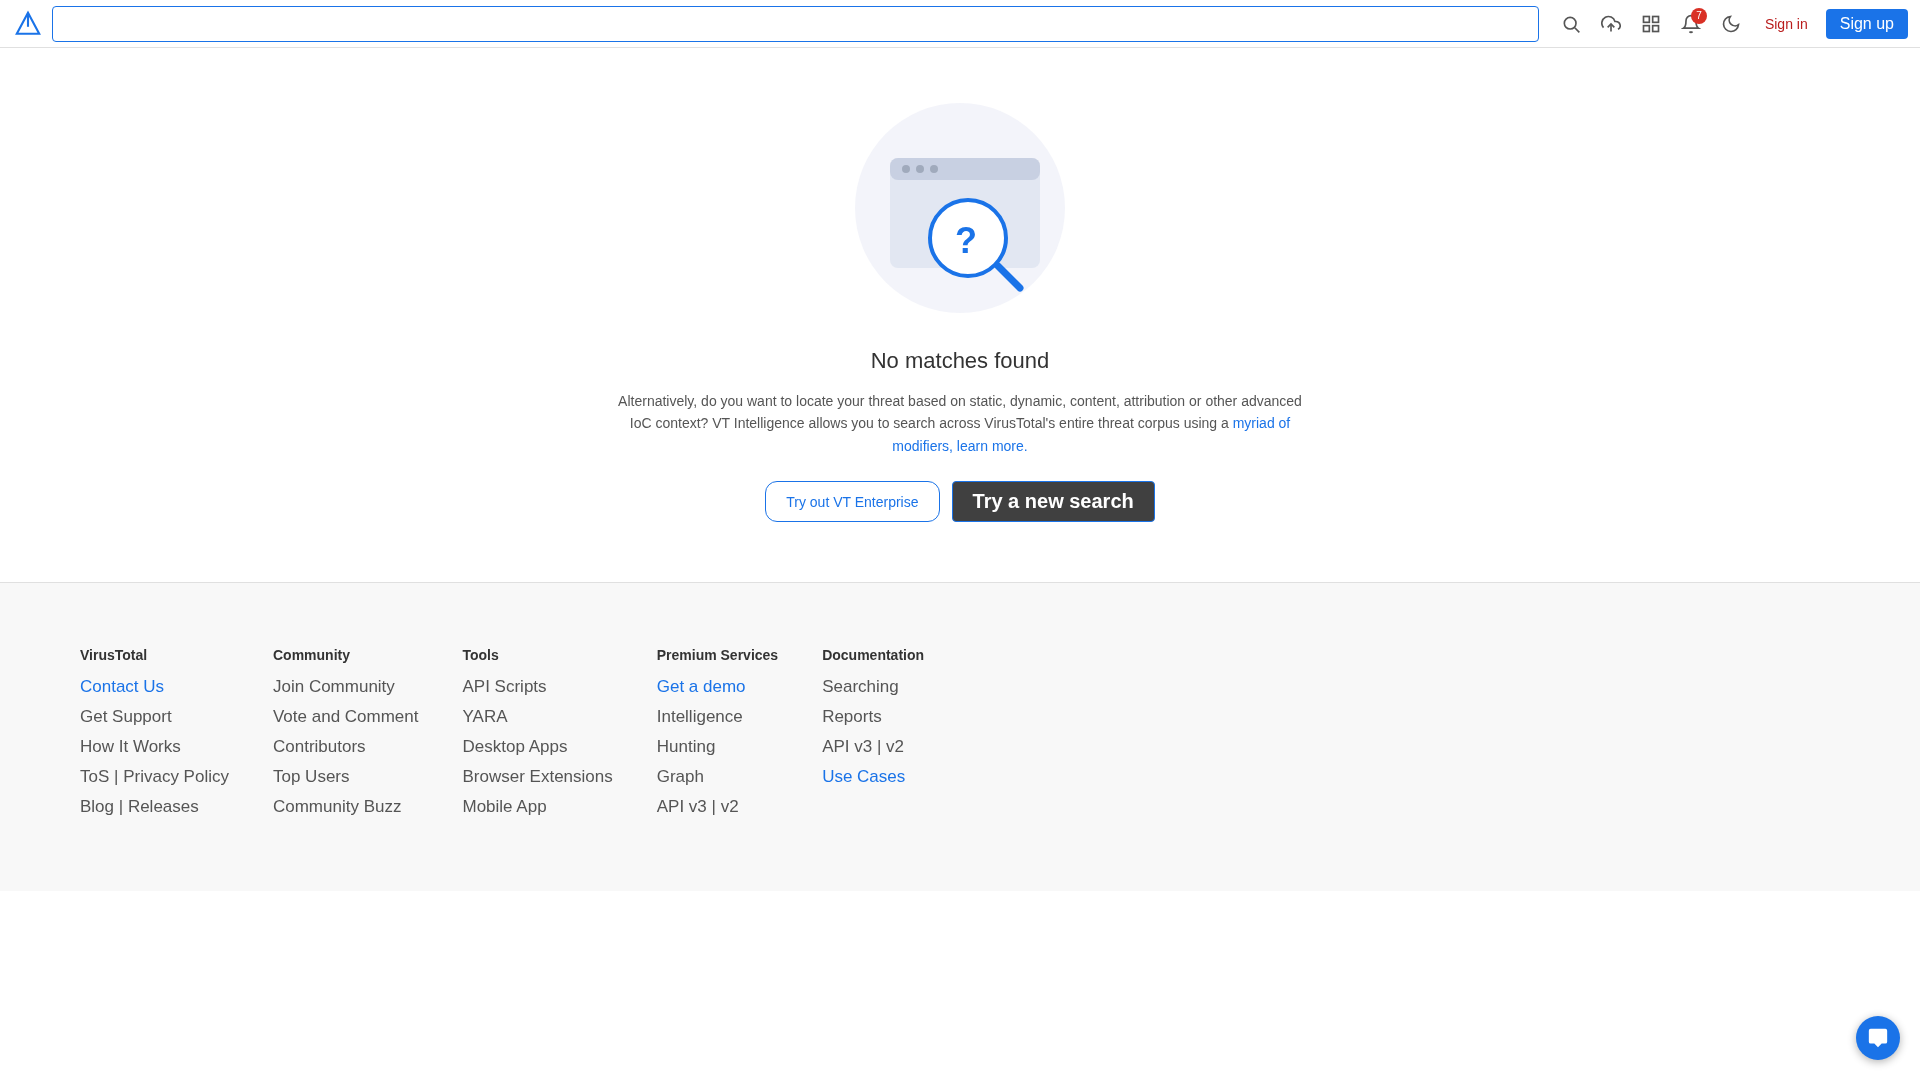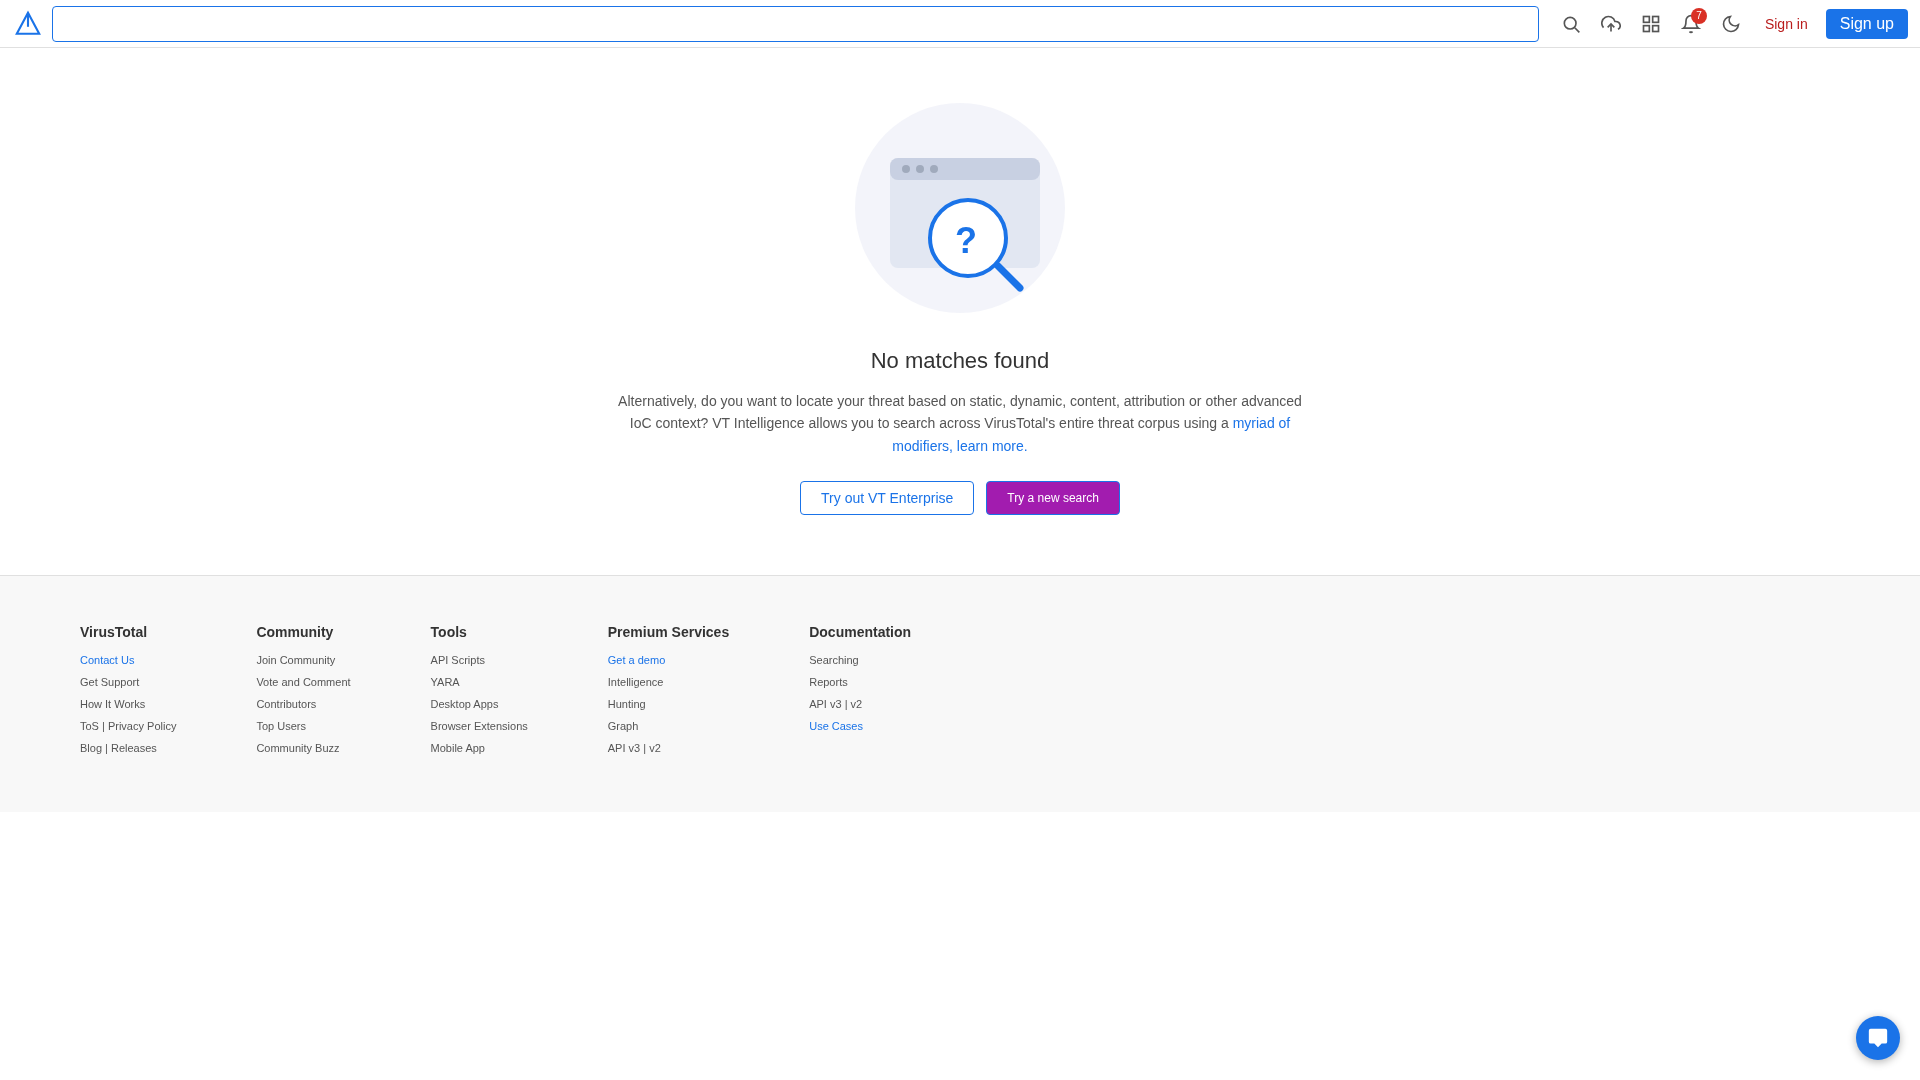--- a/index.html
+++ b/index.html
@@ -120,56 +120,57 @@
     }
     .buttons {
       display: flex;
       gap: 12px;
     }
     .btn-enterprise {
       background: #fff;
       border: 1.5px solid #1a73e8;
       color: #1a73e8;
       padding: 8px 20px;
-      border-radius: 4px;
+      border-radius: 12px;
       font-size: 14px;
       cursor: pointer;
     }
     .btn-new-search {
-      background: #a21caf;
+      background: #404040;
       border: 1.5px solid #1a73e8;
       color: #fff;
       padding: 8px 20px;
       border-radius: 4px;
-      font-size: 12px;
-      cursor: pointer;
+      font-size: 20px;
+      cursor: pointer;
+      font-weight: bold;
     }
 
     
     .footer {
       background: #f8f8f8;
       border-top: 1px solid #e0e0e0;
-      padding: 48px 80px;
-      display: flex;
-      gap: 80px;
+      padding: 64px 80px;
+      display: flex;
+      gap: 44px;
       flex-wrap: wrap;
       margin-top: auto;
     }
     .footer-col h4 {
       font-size: 14px;
       font-weight: 600;
       color: #333;
       margin-bottom: 14px;
     }
     .footer-col ul {
       list-style: none;
     }
     .footer-col ul li {
       margin-bottom: 10px;
-      font-size: 11px;
+      font-size: 17px;
       color: #555;
     }
     .footer-col ul li a {
       color: #555;
       text-decoration: none;
     }
     .footer-col ul li a.blue {
       color: #1a73e8;
     }
 

